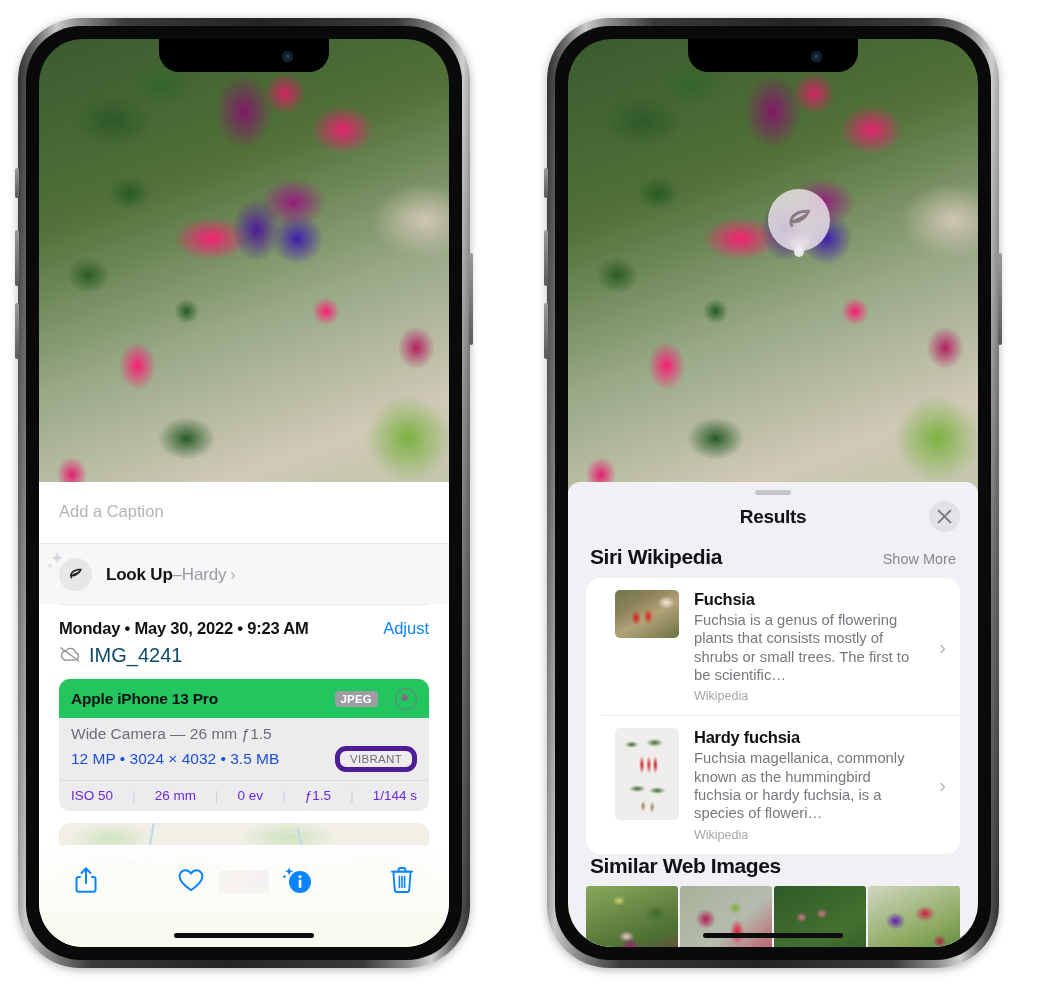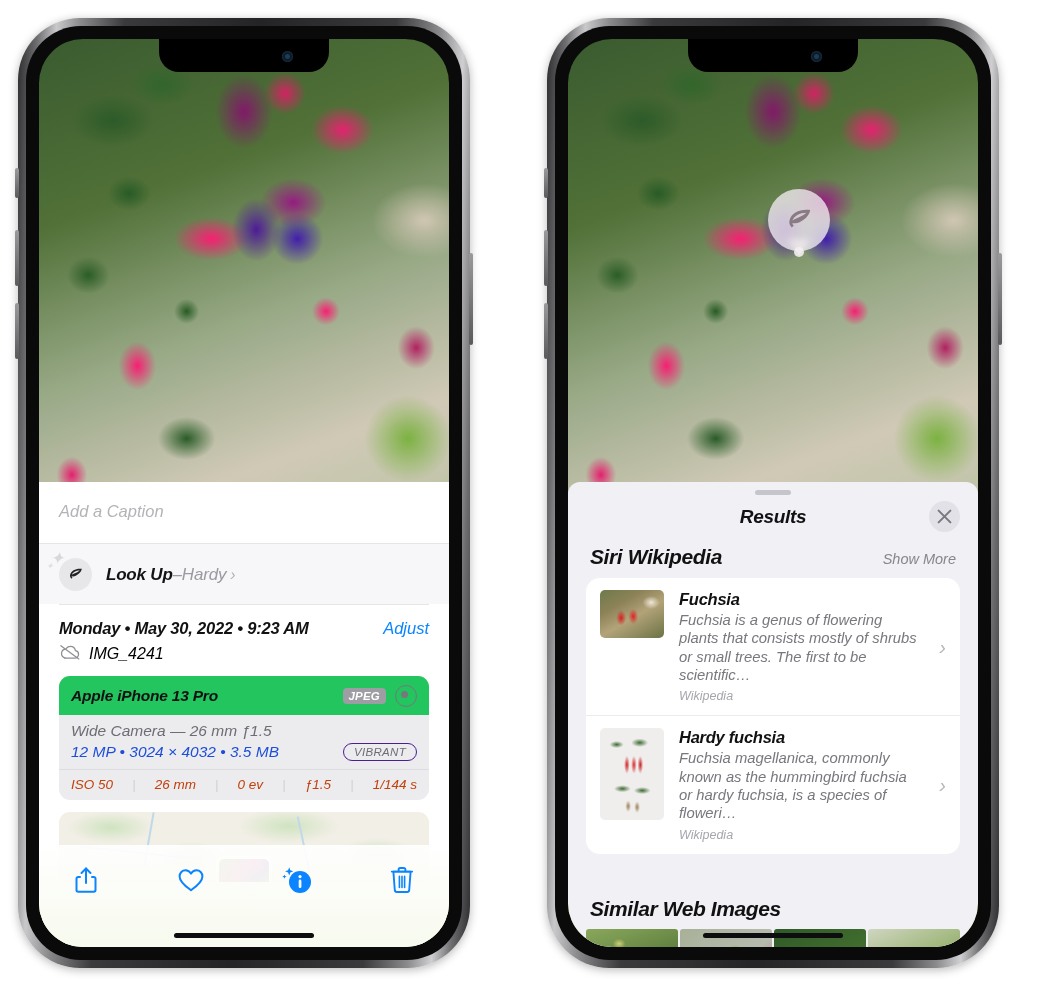--- a/index.html
+++ b/index.html
@@ -1,17 +1,17 @@
 <!DOCTYPE html>
 <html><head>
 <meta charset="utf-8">
 <style>
   html,body{margin:0;padding:0;background:#ffffff;}
   body{width:1055px;height:985px;overflow:hidden;font-family:"Liberation Sans",sans-serif;-webkit-font-smoothing:antialiased;}
-  .stage{position:relative;width:859px;height:985px;font-style:italic;}
+  .stage{position:relative;width:859px;height:985px;}
 
   
   .phone{position:absolute;top:18px;width:452px;height:950px;border-radius:62px;
          background:linear-gradient(92deg,#2b2b2d 0%,#6d6d70 4%,#c9c9cb 8%,#8a8a8d 13%,#3a3a3c 22%,#242426 50%,#3a3a3c 78%,#8a8a8d 87%,#cfcfd1 92%,#6d6d70 96%,#2b2b2d 100%);
          box-shadow:0 2px 10px rgba(0,0,0,.28);}
   .phone.left{left:18px;}
   .phone.right{left:547px;}
   .phone-inner{position:absolute;left:8px;top:8px;right:8px;bottom:8px;border-radius:55px;background:#0a0a0b;}
   .screen{position:absolute;left:13px;top:13px;right:13px;bottom:13px;border-radius:44px;overflow:hidden;background:#000;}
 
@@ -76,38 +76,38 @@
   .lookup-text{margin-left:14px;font-size:17px;font-weight:700;color:#131315;letter-spacing:-.2px;}
   .lookup-text .sub{font-weight:400;color:#9a9aa0;}
   .chev-sm{display:inline-block;margin-left:4px;color:#b0b0b6;font-weight:400;font-size:16px;}
 
   .meta-block{background:#fff;padding:0 20px;}
   .meta-sep{height:1px;background:#e6e6e9;margin:0 0 0 0;}
   .date-row{display:flex;align-items:flex-end;justify-content:space-between;padding:14px 0 2px 0;}
   .date-text{font-size:16.5px;font-weight:700;color:#111113;letter-spacing:-.2px;}
   .adjust{font-size:16.5px;color:#0a84ff;}
   .file-row{display:flex;align-items:center;gap:8px;padding:4px 0 12px 0;}
-  .file-name{font-size:16px;color:#000000;}
+  .file-name{font-size:20px;color:#0c4a6e;}
 
   .camera-card{margin:0 20px;background:#ececef;border-radius:11px;overflow:hidden;}
   .cam-head{display:flex;align-items:center;justify-content:space-between;padding:9px 12px 8px 12px;
     background:#22c55e;}
   .cam-model{font-size:15.5px;font-weight:700;color:#111113;letter-spacing:-.2px;}
-  .cam-head-right{display:flex;align-items:center;gap:9px;}
+  .cam-head-right{display:flex;align-items:center;gap:17px;}
   .jpeg-chip{background:#9d9da3;color:#fff;font-size:11.5px;font-weight:700;border-radius:4px;padding:2px 6px;letter-spacing:.2px;}
   .lens-ico{width:20px;height:20px;border-radius:50%;border:1.6px solid #77777e;position:relative;}
   .lens-ico::after{content:"";position:absolute;left:4.5px;top:4.5px;width:7px;height:7px;border-radius:50%;background:#77777e;}
   .cam-body{padding:7px 12px 8px 12px;}
   .cam-line1{font-size:15.5px;color:#6d6d73;padding-bottom:3px;}
   .cam-line2{display:flex;align-items:center;justify-content:space-between;}
   .cam-line2 span.t{font-size:15.5px;color:#1d4ed8;}
-  .vibrant-chip{border:1px solid #4c1d95;border-radius:11px;color:#6d6d73;font-size:11.5px;padding:2px 10px;letter-spacing:.3px;}
+  .vibrant-chip{border:5px solid #4c1d95;border-radius:11px;color:#6d6d73;font-size:11.5px;padding:2px 10px;letter-spacing:.3px;}
   .cam-foot{border-top:1px solid #dcdce1;display:flex;align-items:center;justify-content:space-between;
     padding:7px 12px 8px 12px;}
-  .cam-foot .cell{font-size:13.5px;color:#c2410c;}
+  .cam-foot .cell{font-size:13.5px;color:#6d28d9;}
   .cam-foot .bar{color:#cfcfd5;font-size:13px;}
 
   .map{margin:12px 20px 0 20px;height:70px;border-radius:11px 11px 0 0;overflow:hidden;position:relative;
     background:
       radial-gradient(ellipse 60px 22px at 14% 22%, #cfe3c0 0%, rgba(207,227,192,0) 72%),
       radial-gradient(ellipse 46px 20px at 36% 64%, #cfe3c0 0%, rgba(207,227,192,0) 72%),
       radial-gradient(ellipse 70px 24px at 62% 20%, #cfe3c0 0%, rgba(207,227,192,0) 72%),
       radial-gradient(ellipse 50px 22px at 86% 60%, #cfe3c0 0%, rgba(207,227,192,0) 72%),
       radial-gradient(ellipse 40px 16px at 52% 86%, #cfe3c0 0%, rgba(207,227,192,0) 72%),
       #f2efe6;}
@@ -135,21 +135,21 @@
   .grabber{width:36px;height:5px;border-radius:3px;background:#c5c5cc;margin:8px auto 0 auto;}
   .sheet-head{position:relative;height:44px;display:flex;align-items:center;justify-content:center;}
   .sheet-title{font-size:19px;font-weight:700;color:#111113;letter-spacing:-.3px;}
   .close-btn{position:absolute;right:18px;top:6px;width:31px;height:31px;border-radius:50%;background:#e1e1e7;
     display:flex;align-items:center;justify-content:center;}
   .sec-head{display:flex;align-items:baseline;justify-content:space-between;padding:6px 22px 9px 22px;}
   .sec-title{font-size:21px;font-weight:700;color:#111113;letter-spacing:-.4px;}
   .show-more{font-size:14.5px;color:#86868c;}
 
   .card{margin:0 18px;background:#fff;border-radius:14px;overflow:hidden;}
-  .krow{display:flex;align-items:flex-start;padding:12px 18px 12px 14px;position:relative;}
+  .krow{display:flex;align-items:flex-start;padding:12px 18px 12px 14px;position:relative;margin-left:15px;}
   .krow+.krow{border-top:1px solid #ececef;}
   .kthumb{flex:0 0 auto;border-radius:5px;overflow:hidden;background:#ddd;}
   .kthumb.t1{width:64px;height:48px;
     background:
       radial-gradient(ellipse 7px 11px at 33% 58%, #d81f21 0%, rgba(216,31,33,0) 70%),
       radial-gradient(ellipse 7px 11px at 52% 55%, #e02325 0%, rgba(224,35,37,0) 70%),
       radial-gradient(ellipse 12px 9px at 80% 26%, #efe7d6 0%, rgba(239,231,214,0) 72%),
       linear-gradient(150deg,#6d7a4a 0%,#8d8258 30%,#b3a379 55%,#6b7344 100%);}
   .kthumb.t2{width:64px;height:92px;
     background:
@@ -162,21 +162,21 @@
       radial-gradient(ellipse 12px 5px at 66% 68%, #3e6b33 0%, rgba(62,107,51,0) 70%),
       radial-gradient(ellipse 4px 8px at 44% 85%, #9a8357 0%, rgba(154,131,87,0) 72%),
       radial-gradient(ellipse 4px 8px at 58% 86%, #9a8357 0%, rgba(154,131,87,0) 72%),
       #efeeec;}
   .ktext{margin-left:15px;padding-right:24px;flex:1 1 auto;}
   .ktitle{font-size:16.5px;font-weight:700;color:#111113;letter-spacing:-.25px;padding-bottom:2px;}
   .kdesc{font-size:14.8px;color:#77777e;line-height:1.24;}
   .ksrc{font-size:12.5px;color:#a6a6ad;padding-top:5px;}
   .kchev{position:absolute;right:14px;top:50%;transform:translateY(-50%);color:#b5b5bb;font-size:20px;font-weight:300;}
 
-  .sec-head2{padding:0 22px 8px 22px;margin-top:43px;}
+  .sec-head2{padding:0 22px 8px 22px;}
   .webstrip{display:flex;gap:2px;padding:0 18px;}
   .wimg{flex:1 1 0;height:92px;border-radius:3px;overflow:hidden;}
   .wimg.w1{background:
       radial-gradient(ellipse 13px 13px at 48% 66%, #9c1f72 0%, rgba(156,31,114,0) 70%),
       radial-gradient(ellipse 11px 8px at 44% 55%, #f0c3d4 0%, rgba(240,195,212,0) 70%),
       radial-gradient(ellipse 9px 7px at 36% 16%, #cfcf73 0%, rgba(207,207,115,0) 72%),
       radial-gradient(ellipse 16px 12px at 76% 30%, #3f6b2e 0%, rgba(63,107,46,0) 72%),
       linear-gradient(160deg,#8aa85c,#4d6f33 60%,#7f2b46);}
   .wimg.w2{background:
       radial-gradient(ellipse 14px 14px at 28% 36%, #b01a52 0%, rgba(176,26,82,0) 72%),

